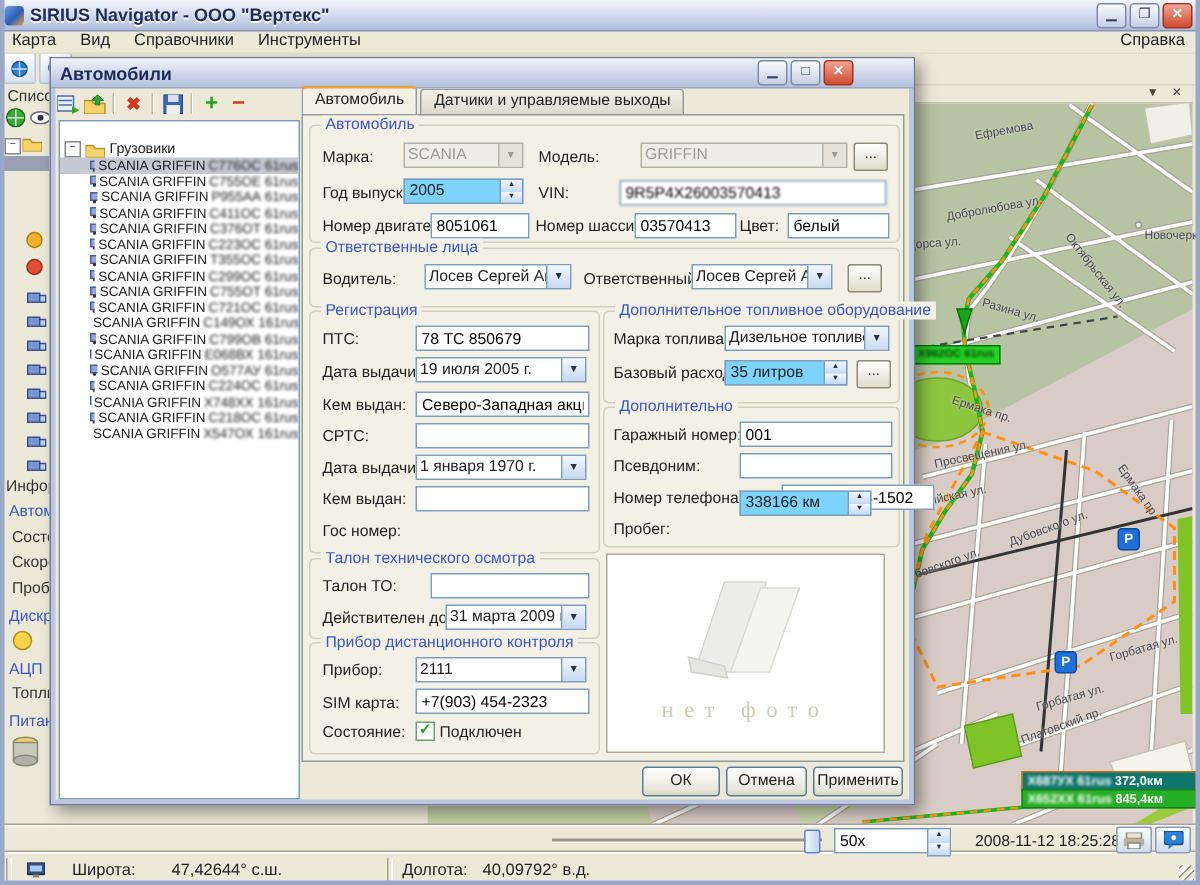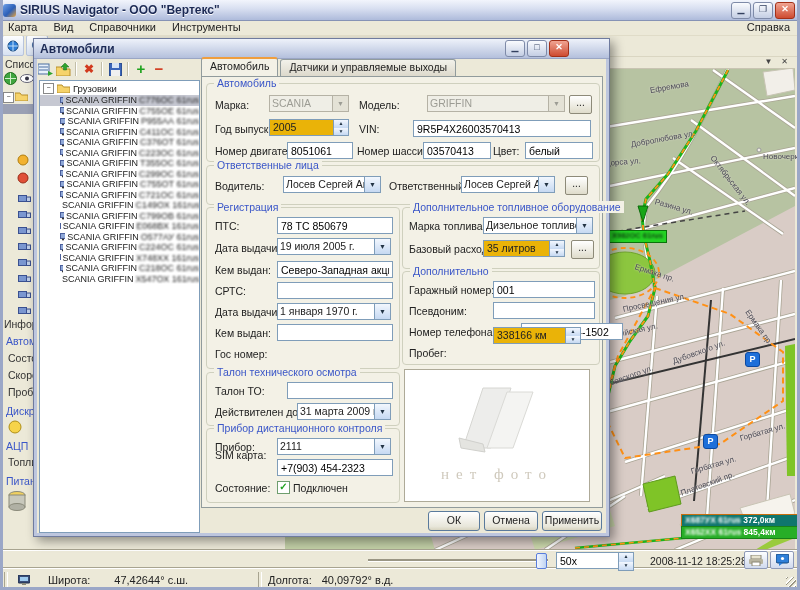--- a/index.html
+++ b/index.html
@@ -61,21 +61,21 @@
   .dlg-title-txt{font-weight:bold;font-size:12px;color:#1C2A55;padding-left:6px;}
   .dlg-btns{margin-left:auto;display:flex;gap:2px;padding-right:40px;}
   .dlg-toolbar{position:absolute;left:2px;top:20px;width:300px;height:20px;display:flex;align-items:center;}
   .d-ico{width:18px;height:18px;display:flex;align-items:center;justify-content:center;}
   .d-sep{width:1px;height:14px;background:#C2BEA8;margin:0 3px;border-right:1px solid #fff;}
   .plus-g{color:#1FA31F;font-weight:bold;font-size:15px;line-height:14px;}
   .minus-r{color:#D23A1E;font-weight:bold;font-size:15px;line-height:12px;}
   .x-r{color:#D23A1E;font-weight:bold;font-size:12px;}
   .tree{position:absolute;left:5px;top:41px;width:159px;height:451px;background:#fff;
     border:1px solid #7F9DB9;overflow:hidden;font-size:9.5px;}
-  .tree-root{height:12px;display:flex;align-items:flex-start;padding:2px 0 0 3px;gap:3px;}
+  .tree-root{height:12px;display:flex;align-items:flex-end;padding:12px 0 0 3px;gap:3px;}
   .tree-item{height:10.5px;display:flex;align-items:center;padding-left:20px;gap:2px;white-space:nowrap;}
   .tree-item.sel{background:#C6C8D2;}
   .ti-t{font-size:9px;} .ti-p{font-size:9px;}
   .expander{width:9px;height:9px;border:1px solid #888;background:#fff;font-size:7px;line-height:7px;text-align:center;color:#333;}
   
   .tabs{position:absolute;left:167px;top:20px;height:17px;display:flex;align-items:flex-end;}
   .tab{height:16px;line-height:15px;padding:0 8px;border:1px solid #919B9C;border-bottom:none;
     border-radius:3px 3px 0 0;background:linear-gradient(180deg,#F2F1EA,#DDD9CC);font-size:10.5px;margin-right:2px;}
   .tab.active{background:#F3F1E6;border-top:2px solid #EF9E3E;height:17px;position:relative;z-index:2;}
   .tabpanel{position:absolute;left:167px;top:37px;width:402px;height:432px;background:#F3F1E6;
@@ -87,21 +87,21 @@
   .txt{position:absolute;height:15px;border:1px solid #7F9DB9;background:#fff;
     font-family:"Liberation Sans",sans-serif;font-size:10.5px;padding:0 3px;box-sizing:content-box;}
   .txt.gray{color:#8C8C8C;}
   .combo{position:absolute;height:17px;border:1px solid #7F9DB9;background:#fff;display:flex;box-sizing:border-box;}
   .combo .cv{flex:1;font-size:10.5px;padding:1px 2px;overflow:hidden;white-space:nowrap;}
   .combo .ca{width:15px;background:linear-gradient(180deg,#F2F7FE,#C6D9F2);border-left:1px solid #7F9DB9;
     font-size:7px;text-align:center;line-height:15px;color:#234;}
   .combo.dis{background:#EFEEE6;border-color:#B5B2A5;}
   .combo.dis .cv{color:#9C9C94;}
   .combo.dis .ca{background:#E4E2D6;color:#9C9C94;border-left-color:#B5B2A5;}
-  .spinf{position:absolute;height:17px;border:1px solid #7F9DB9;background:#eab308;display:flex;box-sizing:border-box;}
+  .spinf{position:absolute;height:17px;border:1px solid #7F9DB9;background:#7dd3fc;display:flex;box-sizing:border-box;}
   .spinf .cv{flex:1;font-size:10.5px;padding:1px 3px;white-space:nowrap;overflow:hidden;}
   .spud{width:14px;display:flex;flex-direction:column;border-left:1px solid #7F9DB9;}
   .spud div{flex:1;background:linear-gradient(180deg,#F2F7FE,#C6D9F2);font-size:5px;line-height:7px;text-align:center;color:#234;}
   .dots{position:absolute;width:21px;height:17px;border:1px solid #8D8A79;border-radius:2px;
     background:linear-gradient(180deg,#FFFFFF,#DFDCCB);font-size:10px;line-height:13px;text-align:center;}
   .xpbtn{position:absolute;height:18px;border:1px solid #5A7A9C;border-radius:3px;
     background:linear-gradient(180deg,#FFFFFF,#E8E6DA 80%,#D8D4C0);font-size:10.5px;text-align:center;line-height:17px;}
   .checkbox{position:absolute;width:11px;height:11px;border:1px solid #6E9E6E;background:#fff;
     color:#1FA11F;font-size:10px;line-height:10px;text-align:center;font-weight:bold;}
   .photo{position:absolute;left:202px;top:292px;width:184px;height:131px;background:#fff;border:1px solid #AEAA98;}
@@ -660,21 +660,21 @@
       </div>
     </div>
 
     <div class="grp" style="left:4px;top:351px;width:192px;height:73px">
       <div class="legend">Прибор дистанционного контроля</div>
       <div class="lbl" style="left:8px;top:12px">Прибор:</div>
       <div class="combo" style="left:70px;top:9px;width:114px">
         <div class="cv">2111</div>
           <div class="ca">▼</div>
       </div>
-      <div class="lbl" style="left:8px;top:20px">SIM карта:</div>
+      <div class="lbl" style="left:8px;top:34px">SIM карта:</div>
       <input class="txt" style="left: 70px; top: 30px; width: 108px;" readonly="" value="+7(903) 454-2323">
       <div class="lbl" style="left:8px;top:53px">Состояние:</div>
       <div class="checkbox" style="left:70px;top:52px">✓</div>
       <div class="lbl" style="left:86px;top:53px">Подключен</div>
     </div>
 
     <div class="grp" style="left:200px;top:130px;width:196px;height:60px">
       <div class="legend">Дополнительное топливное оборудование</div>
       <div class="lbl" style="left:6px;top:12px">Марка топлива:</div>
       <div class="combo" style="left:80px;top:9px;width:110px">

